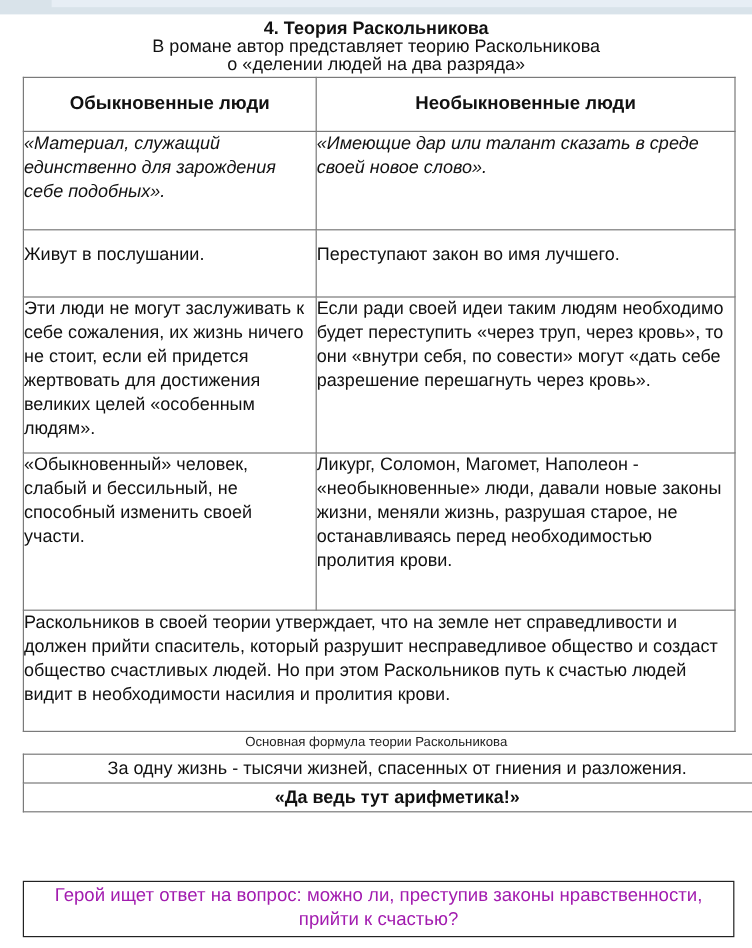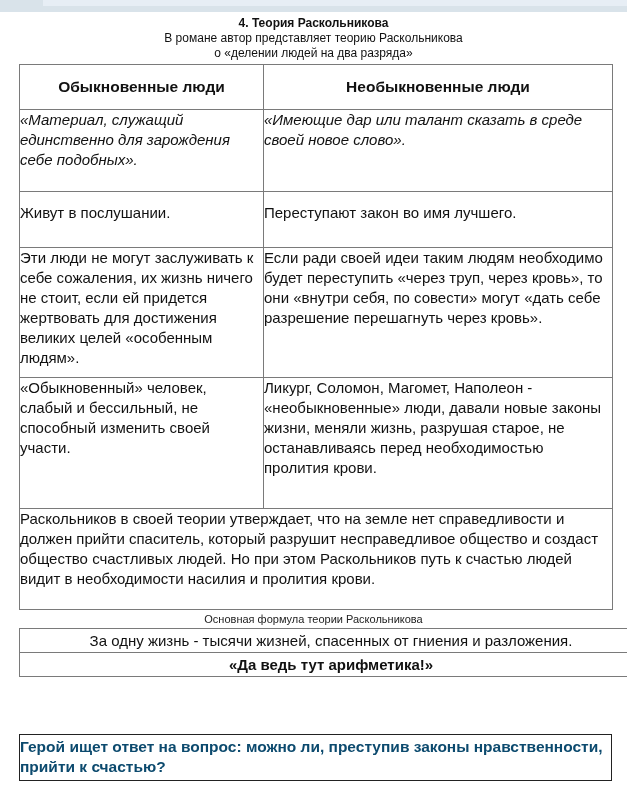--- a/index.html
+++ b/index.html
@@ -3,21 +3,21 @@
   <meta charset="utf-8">
   <style>
     html, body { margin: 0; padding: 0; background: #ffffff; }
     body {
       width: 627px; height: 790px; position: relative; overflow: hidden;
       font-family: "Liberation Sans", sans-serif; color: #111;
     }
     .topbar { position: absolute; left: 0; top: 0; width: 627px; height: 12px; background: #d9e3ea; }
     .topbar-inner { position: absolute; left: 43px; top: 0; width: 584px; height: 6px; background: #e7eef5; }
 
-    .heading { position: absolute; left: 0; width: 627px; text-align: center; font-size: 12px; line-height: 15px; color: #111; }
+    .heading { position: absolute; left: 0; width: 627px; text-align: center; font-size: 15px; line-height: 15px; color: #111; }
     .h-title { top: 16px; }
     .h-title b { font-weight: bold; }
     .h-sub1 { top: 31px; }
     .h-sub2 { top: 46px; }
 
     table { border-collapse: collapse; position: absolute; border-radius: 30px; }
     .main-table { left: 19px; top: 64px; width: 594px; border: 1.5px solid #222; }
     .main-table td, .main-table th { border: 1px solid #7a7a7a; vertical-align: top; font-size: 15px; line-height: 20px; padding: 0; color: #111; }
     .main-table th { height: 44px; vertical-align: middle; font-weight: bold; font-size: 15.5px; text-align: center; }
     .c1 { width: 243px; }
@@ -28,21 +28,21 @@
     .r3 td { height: 129px; }
     .r4 td { height: 130px; }
     .r5 td { height: 100px; }
     .span-cell { padding: 12px 2px 6px 2px; }
 
     .formula-caption { position: absolute; left: 0; width: 627px; top: 613px; text-align: center; font-size: 11px; line-height: 13px; color: #222; }
     .formula-table { left: 19px; top: 628px; width: 624px; border: 1.5px solid #222; }
     .formula-table td { border: 1px solid #7a7a7a; text-align: center; font-size: 15px; height: 23px; padding: 0; color: #111; }
     .formula-table td.bold { font-weight: bold; }
 
-    .question { position: absolute; left: 19px; top: 734px; width: 591px; height: 43px; border: 1.5px solid #222; font-weight: bold; font-size: 15.5px; line-height: 20px; padding-top: 2px; color: #0c4a6e; }
+    .question { position: absolute; left: 19px; top: 734px; width: 591px; height: 43px; border: 1.5px solid #222; text-align: center; font-weight: normal; font-size: 15.5px; line-height: 20px; padding-top: 2px; color: #a21caf; }
   </style>
 </head>
 <body>
 
 <div class="topbar">
   <div class="topbar-inner"></div>
 </div>
 
 <div class="heading h-title"><b>4. Теория Раскольникова</b></div>
 <div class="heading h-sub1">В романе автор представляет теорию Раскольникова</div>

